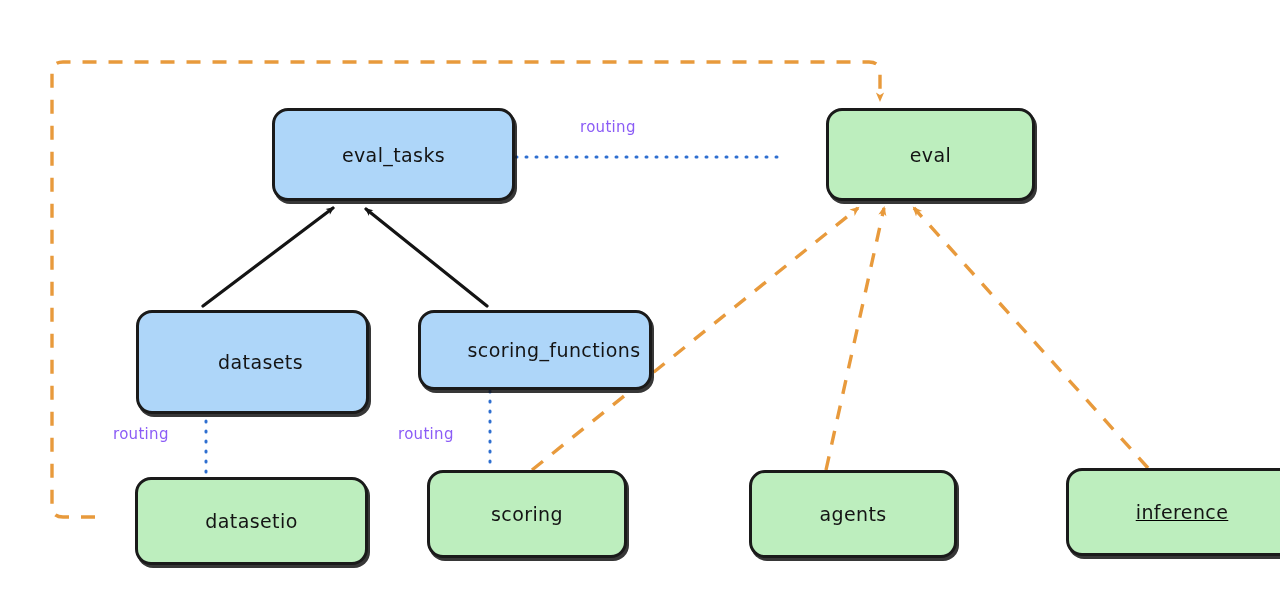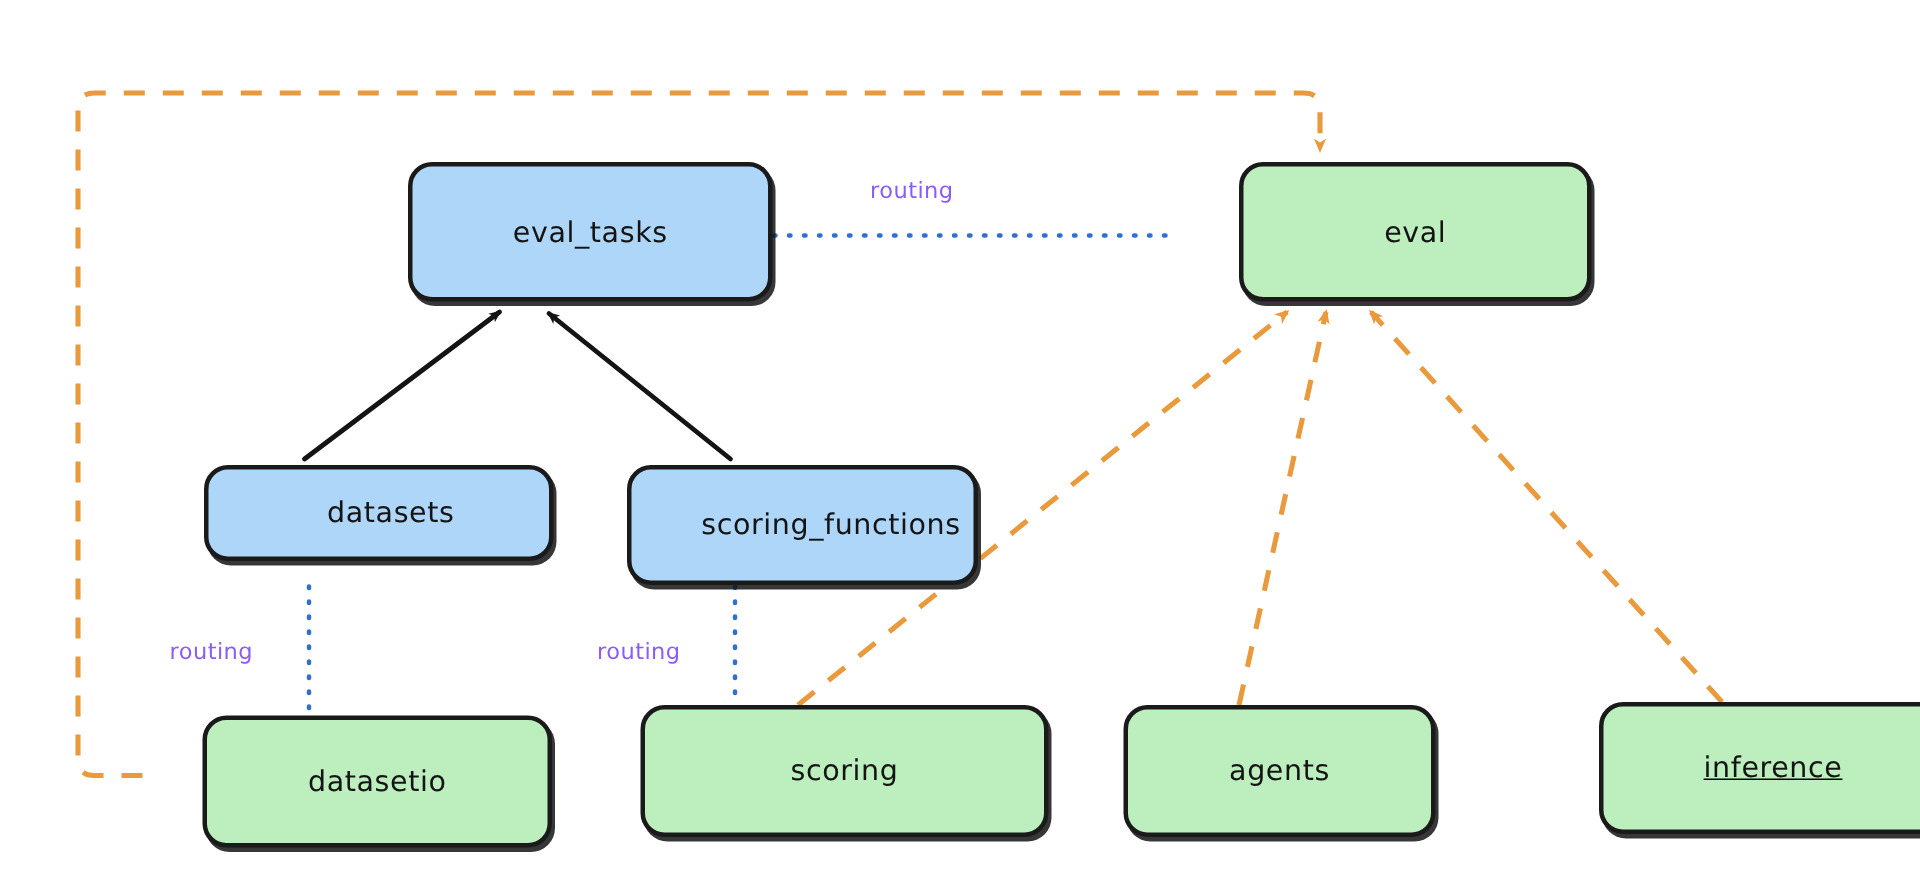--- a/index.html
+++ b/index.html
@@ -110,37 +110,37 @@
 
     <g>
       <path d="M1148,468 L914,208" fill="none" stroke="#e89a3c" stroke-width="3.4" stroke-linecap="butt" stroke-dasharray="14 12" marker-end="url(#arrow-orange)"></path>
     </g>
   </svg>
 
   <div class="node api" style="left:232px; top:108px; width:243px; height:93px;">
     <span class="node-label">eval_tasks</span>
   </div>
 
-  <div class="node provider" style="left:786px; top:108px; width:235px; height:93px;justify-content:center;">
+  <div class="node provider" style="left:786px; top:108px; width:209px; height:93px;justify-content:center;">
     <span class="node-label">eval</span>
   </div>
 
-  <div class="node api" style="left:96px; top:310px; width:233px; height:64px;padding-left:16px;">
+  <div class="node api" style="left:96px; top:310px; width:233px; height:104px;padding-left:16px;">
     <span class="node-label">datasets</span>
   </div>
 
   <div class="node api" style="left:378px; top:310px; width:234px; height:80px;padding-left:38px;">
     <span class="node-label">scoring_functions</span>
   </div>
 
   <div class="node provider" style="left:95px; top:477px; width:233px; height:88px;">
     <span class="node-label">datasetio</span>
   </div>
 
-  <div class="node provider" style="left:387px; top:470px; width:272px; height:88px;justify-content:center;">
+  <div class="node provider" style="left:387px; top:470px; width:200px; height:88px;justify-content:center;">
     <span class="node-label">scoring</span>
   </div>
 
   <div class="node provider" style="left:709px; top:470px; width:208px; height:88px;">
     <span class="node-label">agents</span>
   </div>
 
   <div class="node provider" style="left:1026px; top:468px; width:232px; height:88px;text-decoration:underline;">
     <span class="node-label">inference</span>
   </div>

